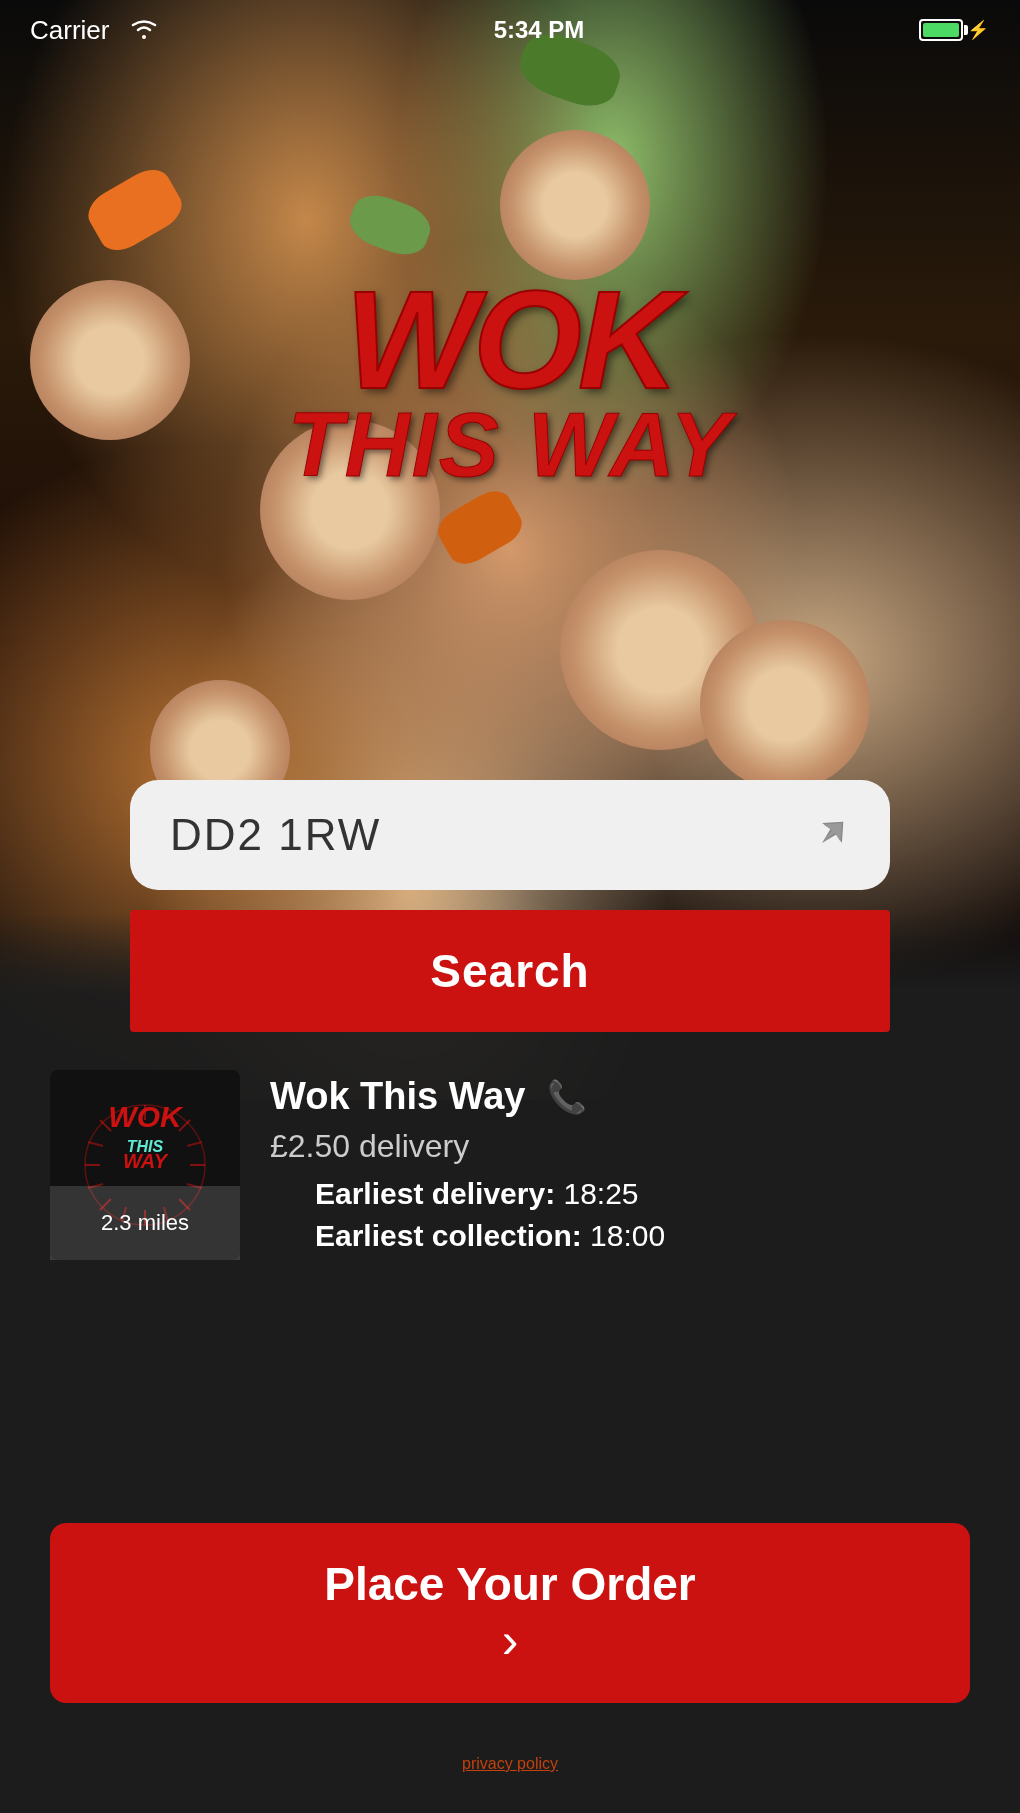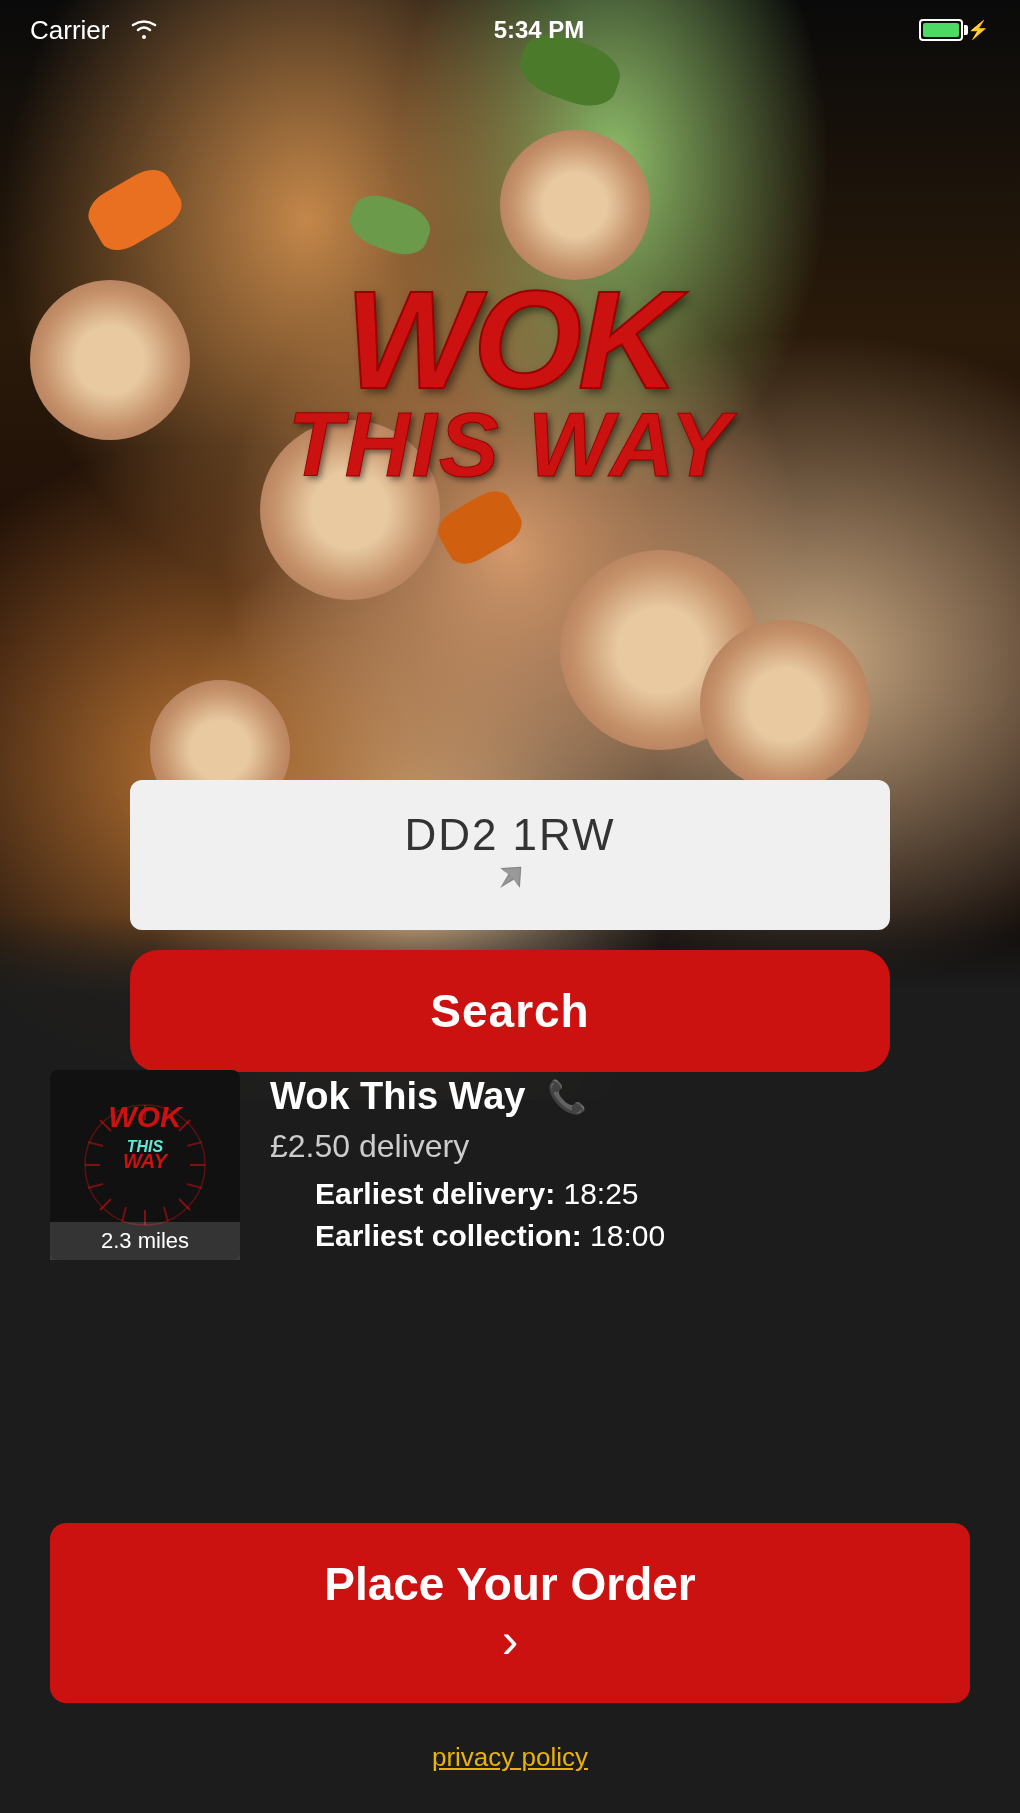--- a/index.html
+++ b/index.html
@@ -199,46 +199,45 @@
       position: absolute;
       top: 780px;
       left: 50%;
       transform: translateX(-50%);
       width: 760px;
       z-index: 60;
     }
 
     .postcode-input-wrapper {
       background: #f0f0f0;
-      border-radius: 12px;
+      border-radius: 28px;
       padding: 30px 40px;
       display: flex;
       align-items: center;
       justify-content: space-between;
       margin-bottom: 20px;
-      flex-direction: column;
     }
 
     .postcode-value {
       font-size: 44px;
       color: #333;
       font-weight: 400;
       letter-spacing: 2px;
     }
 
     .location-icon svg {
       width: 36px;
       height: 36px;
     }
 
     .search-button {
       background: #cc1111;
       color: #fff;
       border: none;
-      border-radius: 28px;
+      border-radius: 4px;
       width: 100%;
       padding: 34px;
       font-size: 46px;
       font-weight: 600;
       cursor: pointer;
       letter-spacing: 1px;
     }
 
     
     .restaurant-card {
@@ -322,21 +321,21 @@
       z-index: 2;
     }
 
     .distance-badge {
       position: absolute;
       bottom: 0;
       left: 0;
       right: 0;
       background: rgba(255,255,255,0.15);
       text-align: center;
-      padding: 6px;
+      padding: 24px;
       font-size: 22px;
       color: #fff;
       font-weight: 500;
     }
 
     .restaurant-info {
       flex: 1;
       padding-top: 5px;
     }
 
@@ -414,22 +413,22 @@
     
     .privacy-policy {
       position: absolute;
       bottom: 40px;
       left: 50%;
       transform: translateX(-50%);
       z-index: 60;
     }
 
     .privacy-link {
-      font-size: 26px;
-      color: #eab308;
+      font-size: 16px;
+      color: #c2410c;
       text-decoration: underline;
       cursor: pointer;
     }
 
     
     .bottom-panel::before {
       content: '';
       position: absolute;
       top: -80px;
       left: 0;

